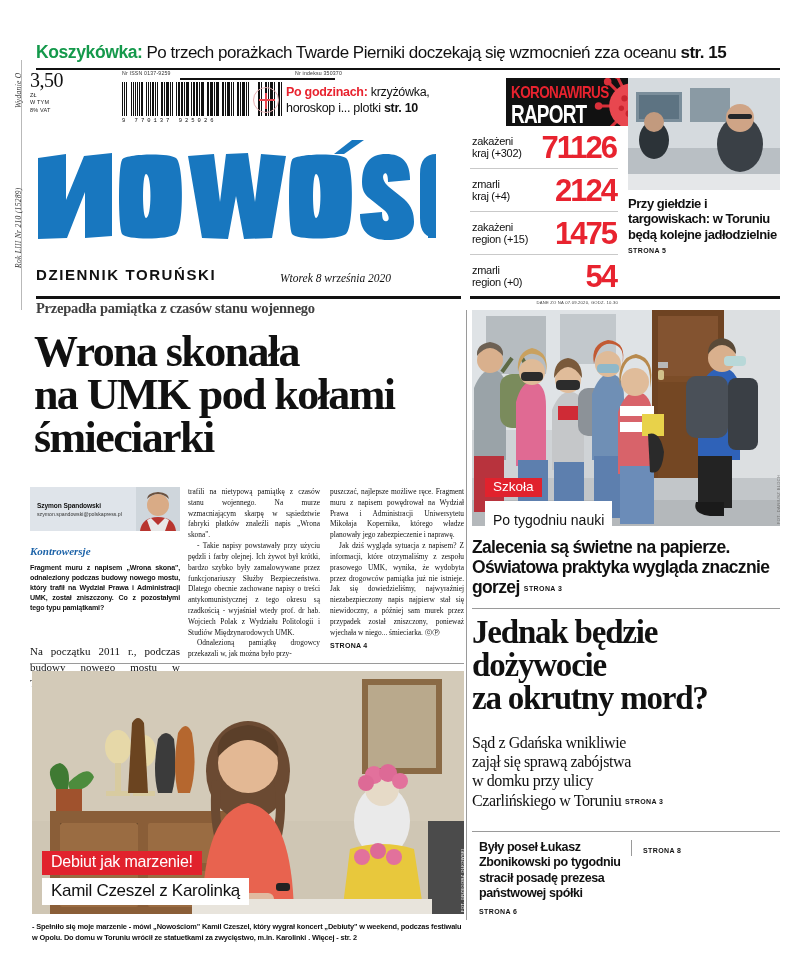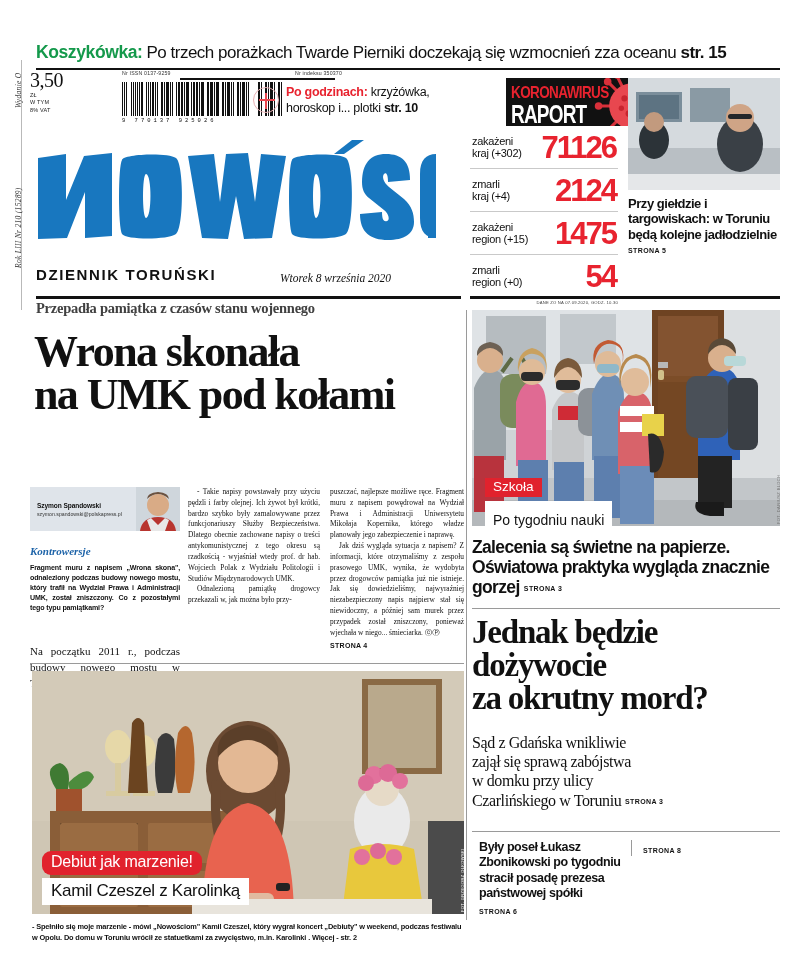--- a/index.html
+++ b/index.html
@@ -218,21 +218,20 @@
 
   
   .bl-photo {
     position: absolute; left: 32px; top: 671px; width: 432px; height: 243px;
     overflow: hidden;
   }
   .badge-red {
     position: absolute; left: 42px; top: 851px;
     background: #e1222d; color: #fff; font-size: 16px; padding: 2px 9px 4px 9px;
     letter-spacing: -.2px;
-    border-radius: 9px;
   }
   .badge-white {
     position: absolute; left: 42px; top: 878px;
     background: #fff; color: #111; font-size: 17px; padding: 3px 9px 4px 9px;
     letter-spacing: -.3px;
   }
   .bl-caption {
     position: absolute; left: 32px; top: 922px; width: 432px;
     font-size: 7.4px; font-weight: bold; line-height: 1.42; color: #111;
     letter-spacing: -.15px;
@@ -548,20 +547,21 @@
     <h3>Przy giełdzie i targowiskach: w Toruniu będą kolejne jadłodzielnie</h3>
     <div class="pg">STRONA 5</div>
   </div>
 
   <div class="rule-under-top"></div>
 
   <div class="lead-kicker">Przepadła pamiątka z czasów stanu wojennego</div>
   <div class="lead-head">
     <div>Wrona skonała</div>
     <div>na UMK pod kołami</div>
+    <div>śmieciarki</div>
   </div>
 
   <div class="byline">
     <div class="byline-txt">
       <div class="byline-name">Szymon Spandowski</div>
       <div class="byline-mail">szymon.spandowski@polskapress.pl</div>
     </div>
     <div class="byline-photo">
       <svg viewBox="0 0 44 44" style="width:44px;height:44px" aria-hidden="true">
         <rect width="44" height="44" fill="#cfd6dc"></rect>
@@ -571,20 +571,21 @@
         <path d="M15 31 L22 38 L29 31 L33 33 L29 44 L15 44 L11 33 Z" fill="#e8e8e8"></path>
       </svg>
     </div>
   </div>
 
   <div class="kontro">Kontrowersje</div>
   <div class="lead-body">Fragment muru z napisem „Wrona skona", odnaleziony podczas budowy nowego mostu, który trafił na Wydział Prawa i Administracji UMK, został zniszczony. Co z pozostałymi tego typu pamiątkami?</div>
   <div class="lead-body2">Na początku 2011 r., podczas budowy nowego mostu w Toruniu, drogowcy</div>
 
   <div class="col2">
+    <span>trafili na nietypową pamiątkę z czasów stanu wojennego. Na murze wzmacniającym skarpę w sąsiedztwie fabryki płatków znaleźli napis „Wrona skona".</span>
     <span class="indent">- Takie napisy powstawały przy użyciu pędzli i farby olejnej. Ich żywot był krótki, bardzo szybko były zamalowywane przez funkcjonariuszy Służby Bezpieczeństwa. Dlatego obecnie zachowane napisy o treści antykomunistycznej z tego okresu są rzadkością - wyjaśniał wtedy prof. dr hab. Wojciech Polak z Wydziału Politologii i Studiów Międzynarodowych UMK.</span>
     <span class="indent">Odnalezioną pamiątkę drogowcy przekazali w, jak można było przy-</span>
   </div>
 
   <div class="col3">
     <span>puszczać, najlepsze możliwe ręce. Fragment muru z napisem powędrował na Wydział Prawa i Administracji Uniwersytetu Mikołaja Kopernika, którego władze planowały jego zabezpieczenie i naprawę.</span>
     <span class="indent">Jak dziś wygląda sytuacja z napisem? Z informacji, które otrzymaliśmy z zespołu prasowego UMK, wynika, że wydobyta przez drogowców pamiątka już nie istnieje. Jak się dowiedzieliśmy, najwyraźniej niezabezpieczony napis najpierw stał się niewidoczny, a później sam murek przez przypadek został zniszczony, ponieważ wjechała w niego... śmieciarka. ⓒⓅ</span>
     <div class="pg">STRONA 4</div>
   </div>
 

